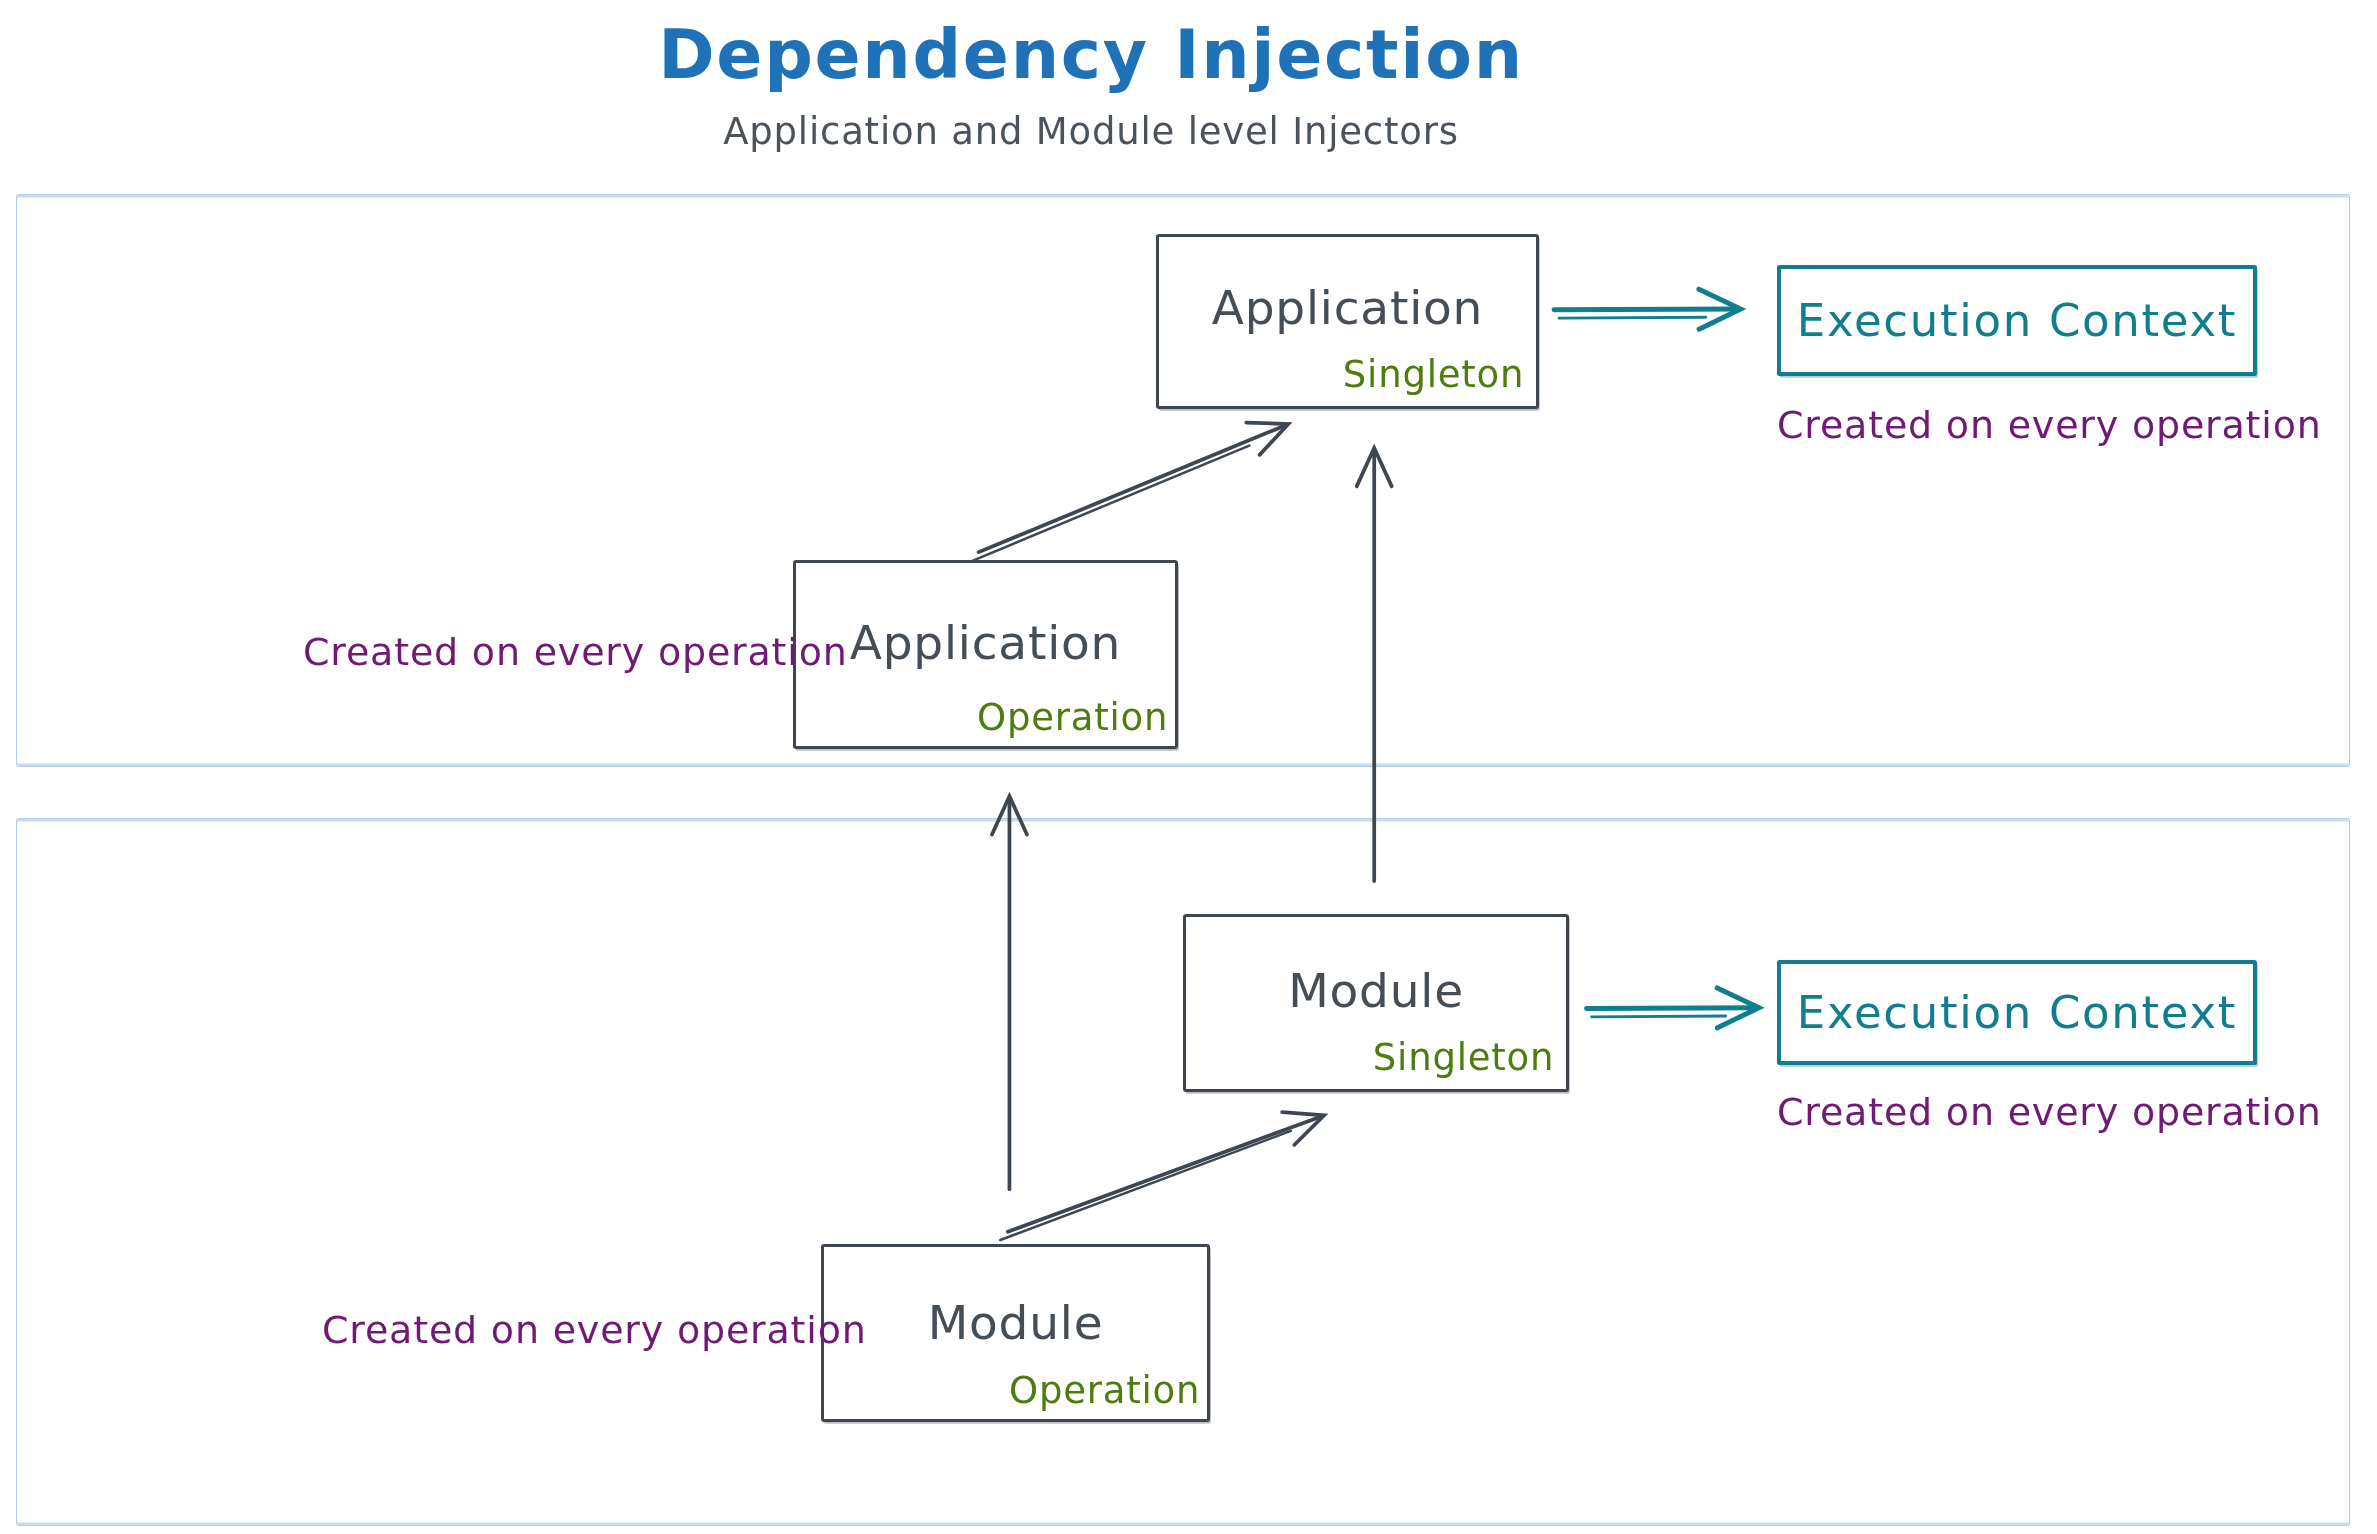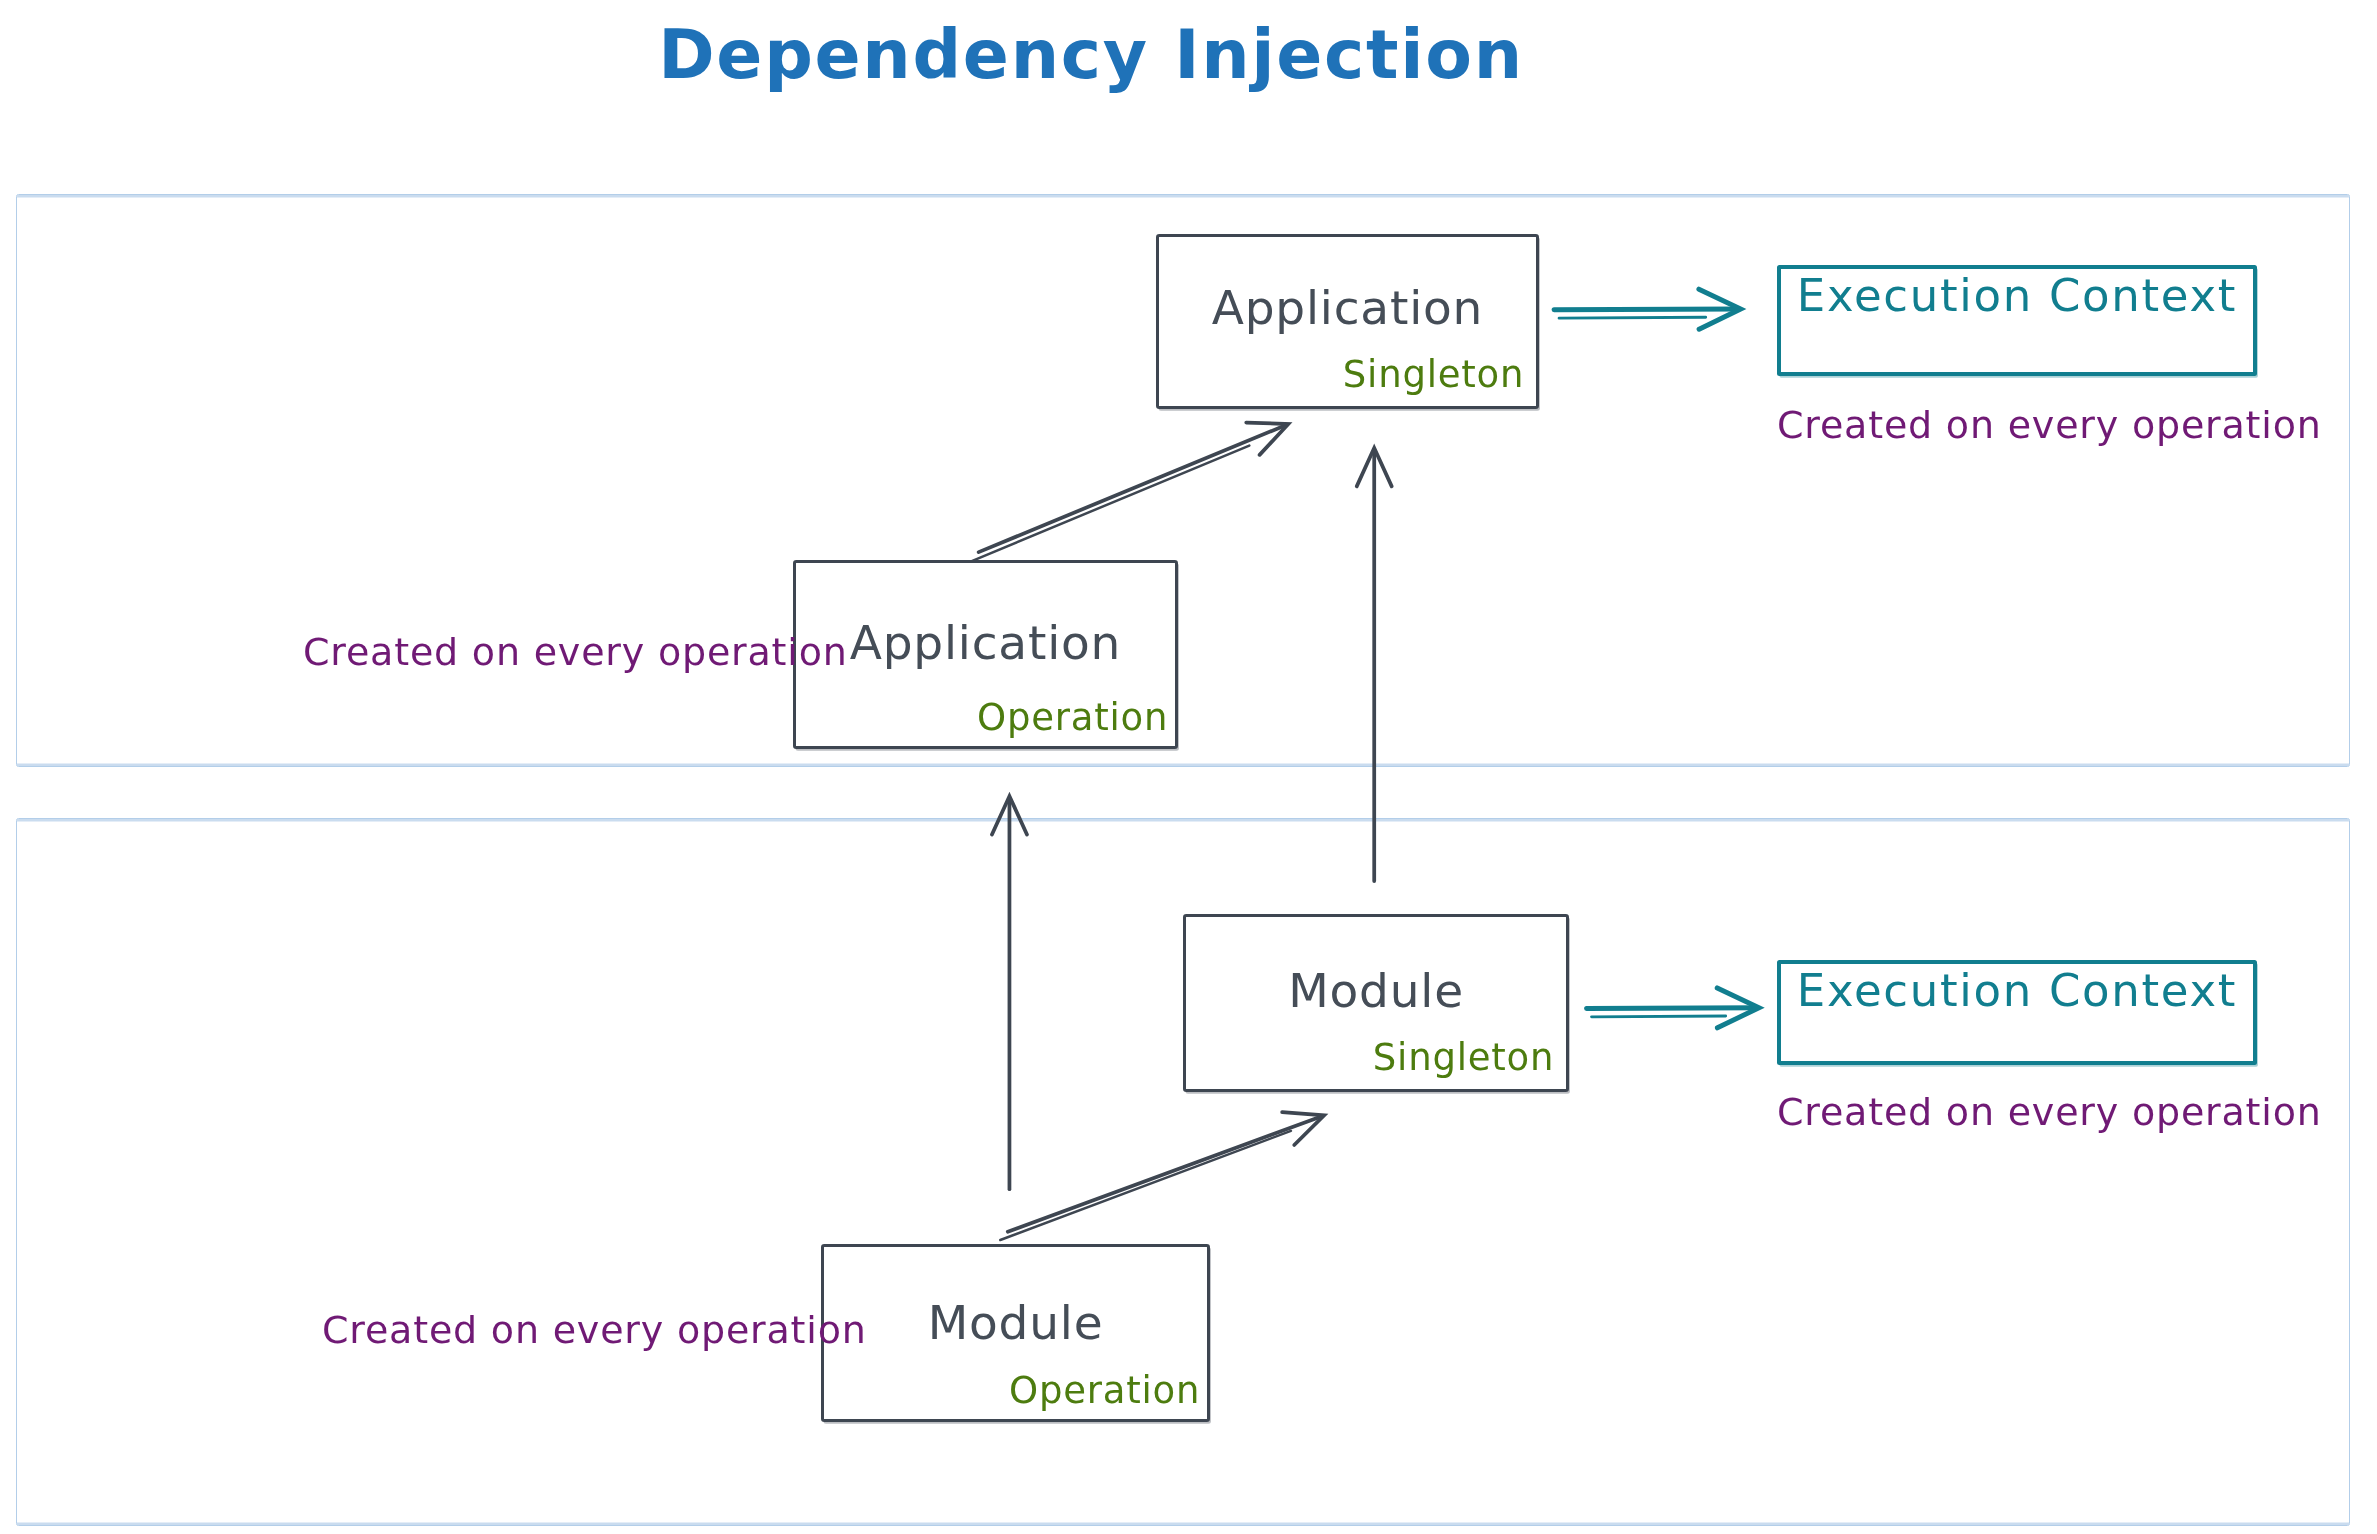--- a/index.html
+++ b/index.html
@@ -72,21 +72,21 @@
     color: #4d7c0f;
     letter-spacing: 0.8px;
     white-space: nowrap;
   }
 
   .ec-box {
     border: 4.2px solid #117e8f;
     border-radius: 2.5px;
     background: #ffffff;
     display: flex;
-    align-items: flex-start;
+    align-items: center;
     justify-content: center;
     box-shadow: 1.7px 2.5px 0 -0.8px rgba(17,126,143,0.35);
   }
   .ec-label {
     font-size: 45px;
     color: #117e8f;
     letter-spacing: 1.7px;
     white-space: nowrap;
   }
 
@@ -105,20 +105,21 @@
     height: 1534px;
     pointer-events: none;
   }
 </style>
 </head>
 <body>
 
 <div class="stage">
 
   <div class="abs title">Dependency Injection</div>
+  <div class="abs subtitle">Application and Module level Injectors</div>
 
   <div class="abs section" style="left:16px; top:194px; width:2332px; height:571px;"></div>
   <div class="abs section" style="left:16px; top:818px; width:2332px; height:706px;"></div>
 
 
   <svg class="arrows" viewBox="0 0 2854 1842">
     <defs>
       <marker id="headDark" markerUnits="userSpaceOnUse" markerWidth="140" markerHeight="140" viewBox="-70 -70 140 140" refX="-2" refY="0" orient="auto">
         <path d="M -46 -21 L 0 0 L -46 21" fill="none" stroke="#3e4651" stroke-width="4.5" stroke-linecap="round"></path>
       </marker>

